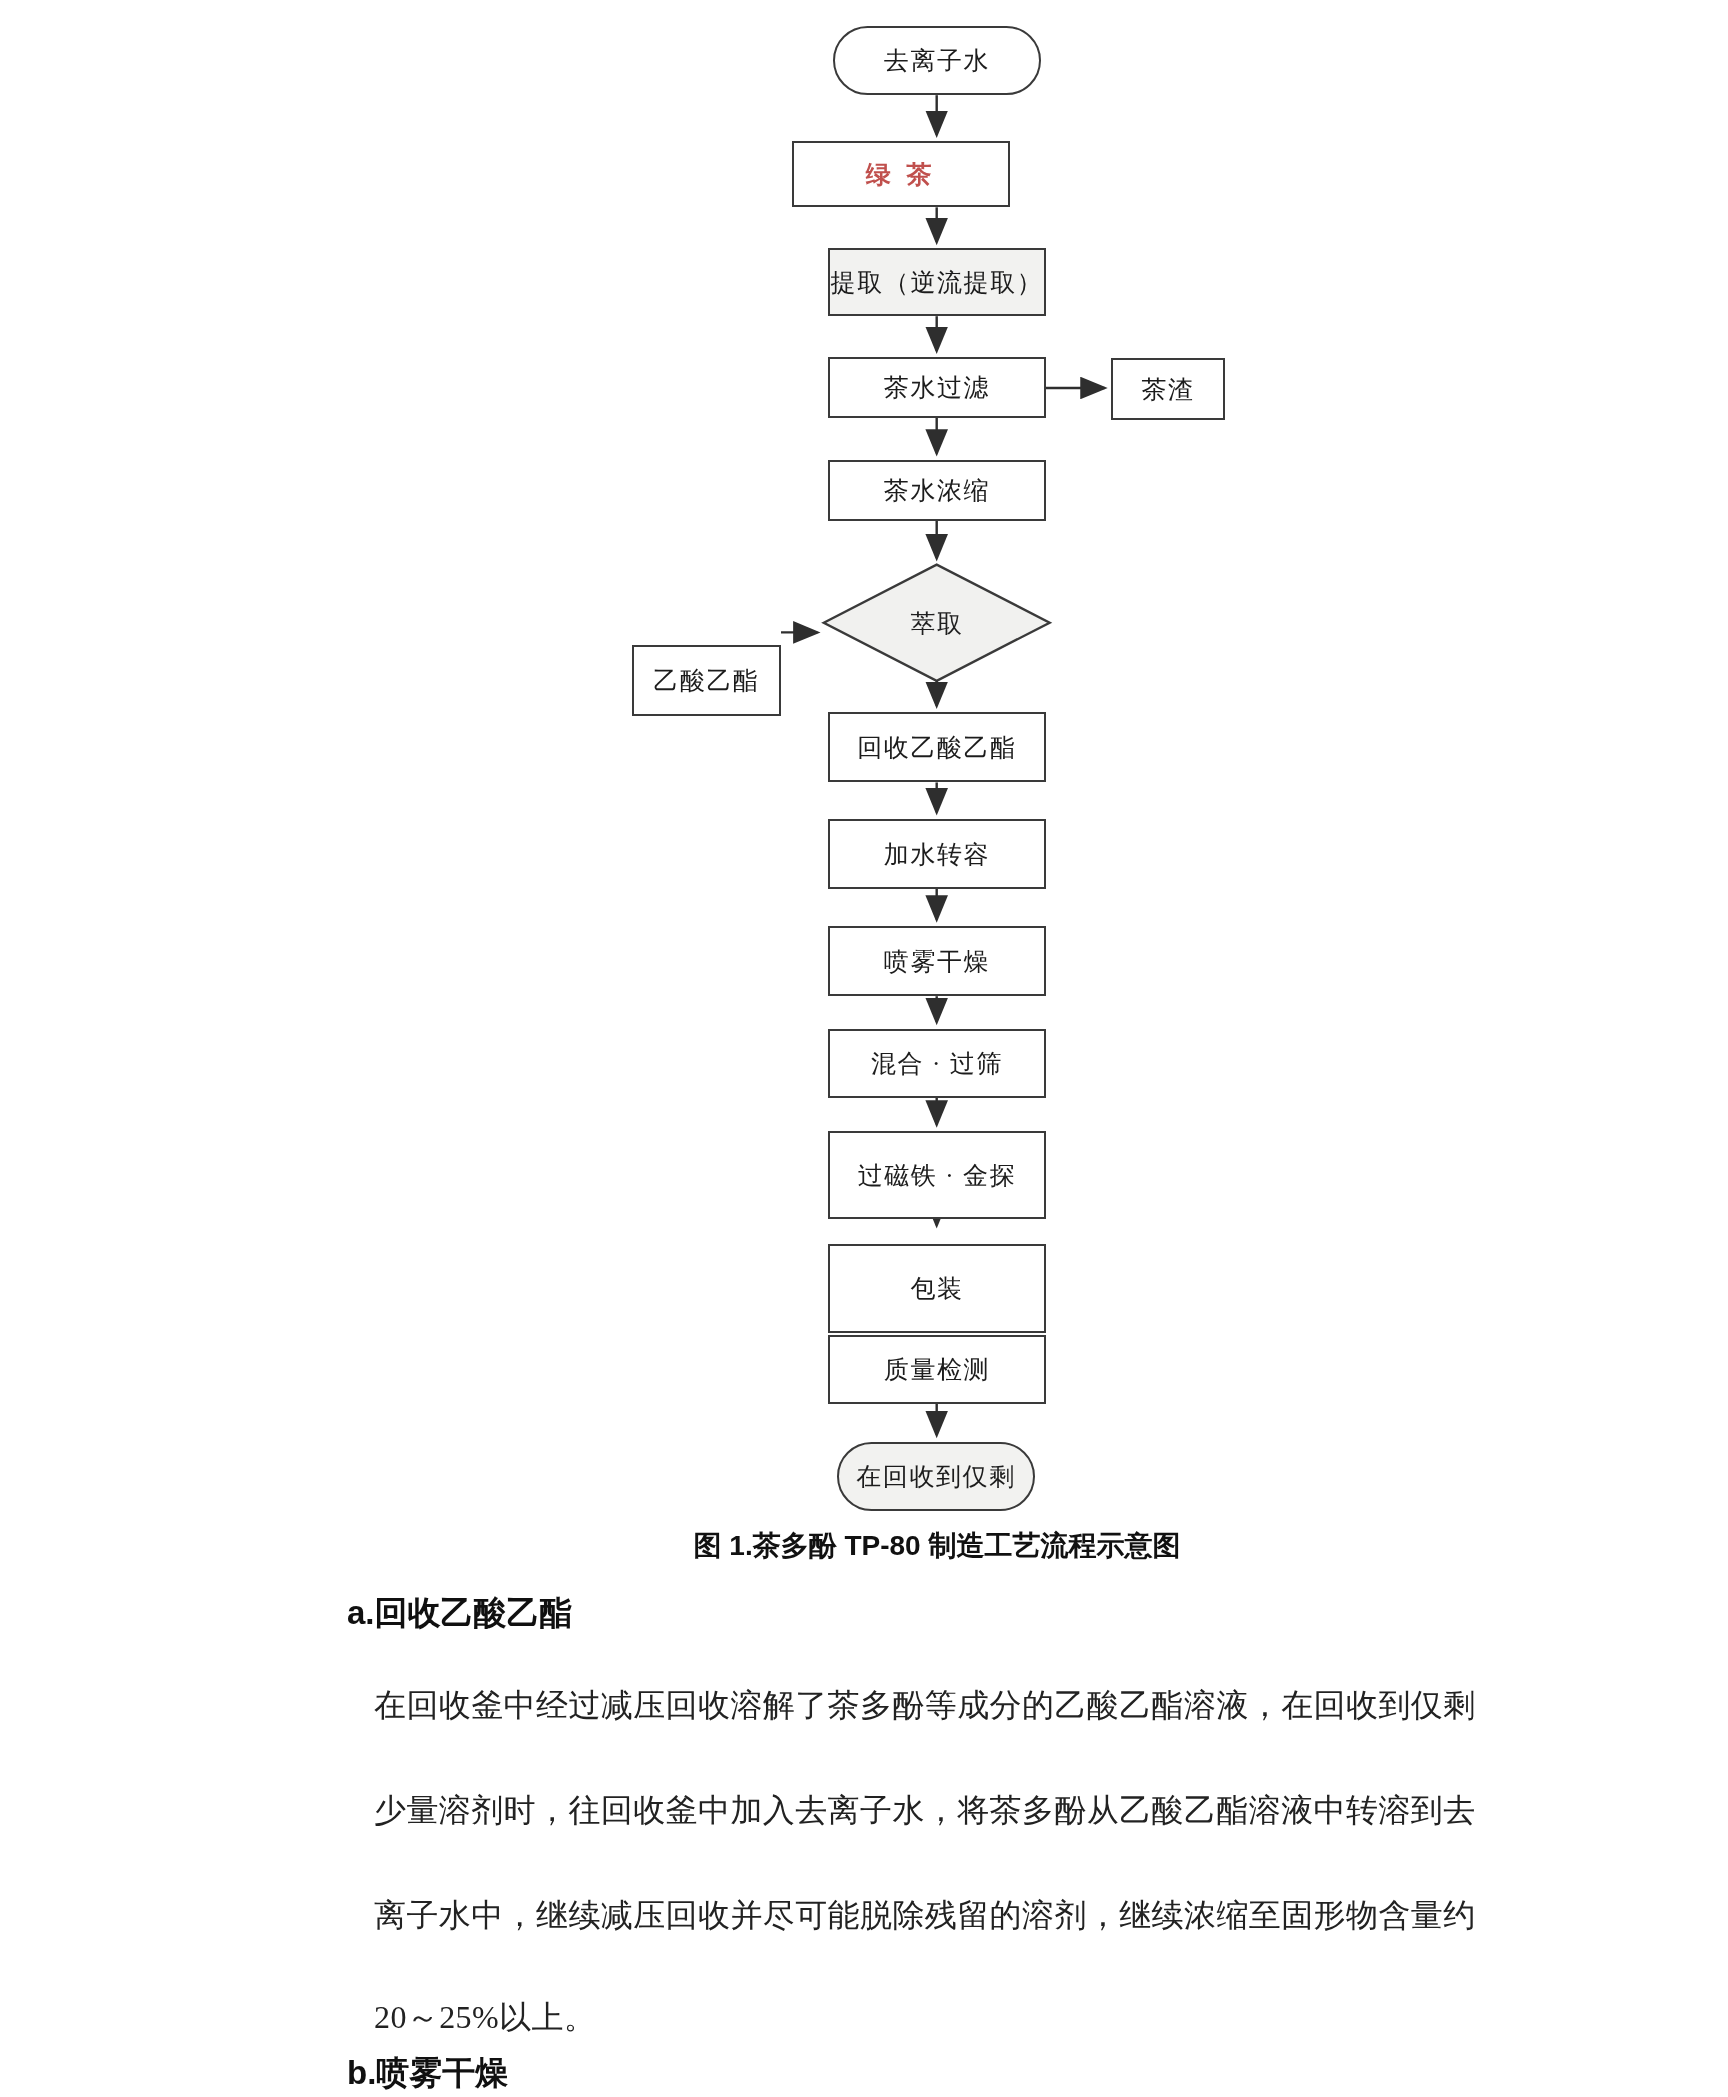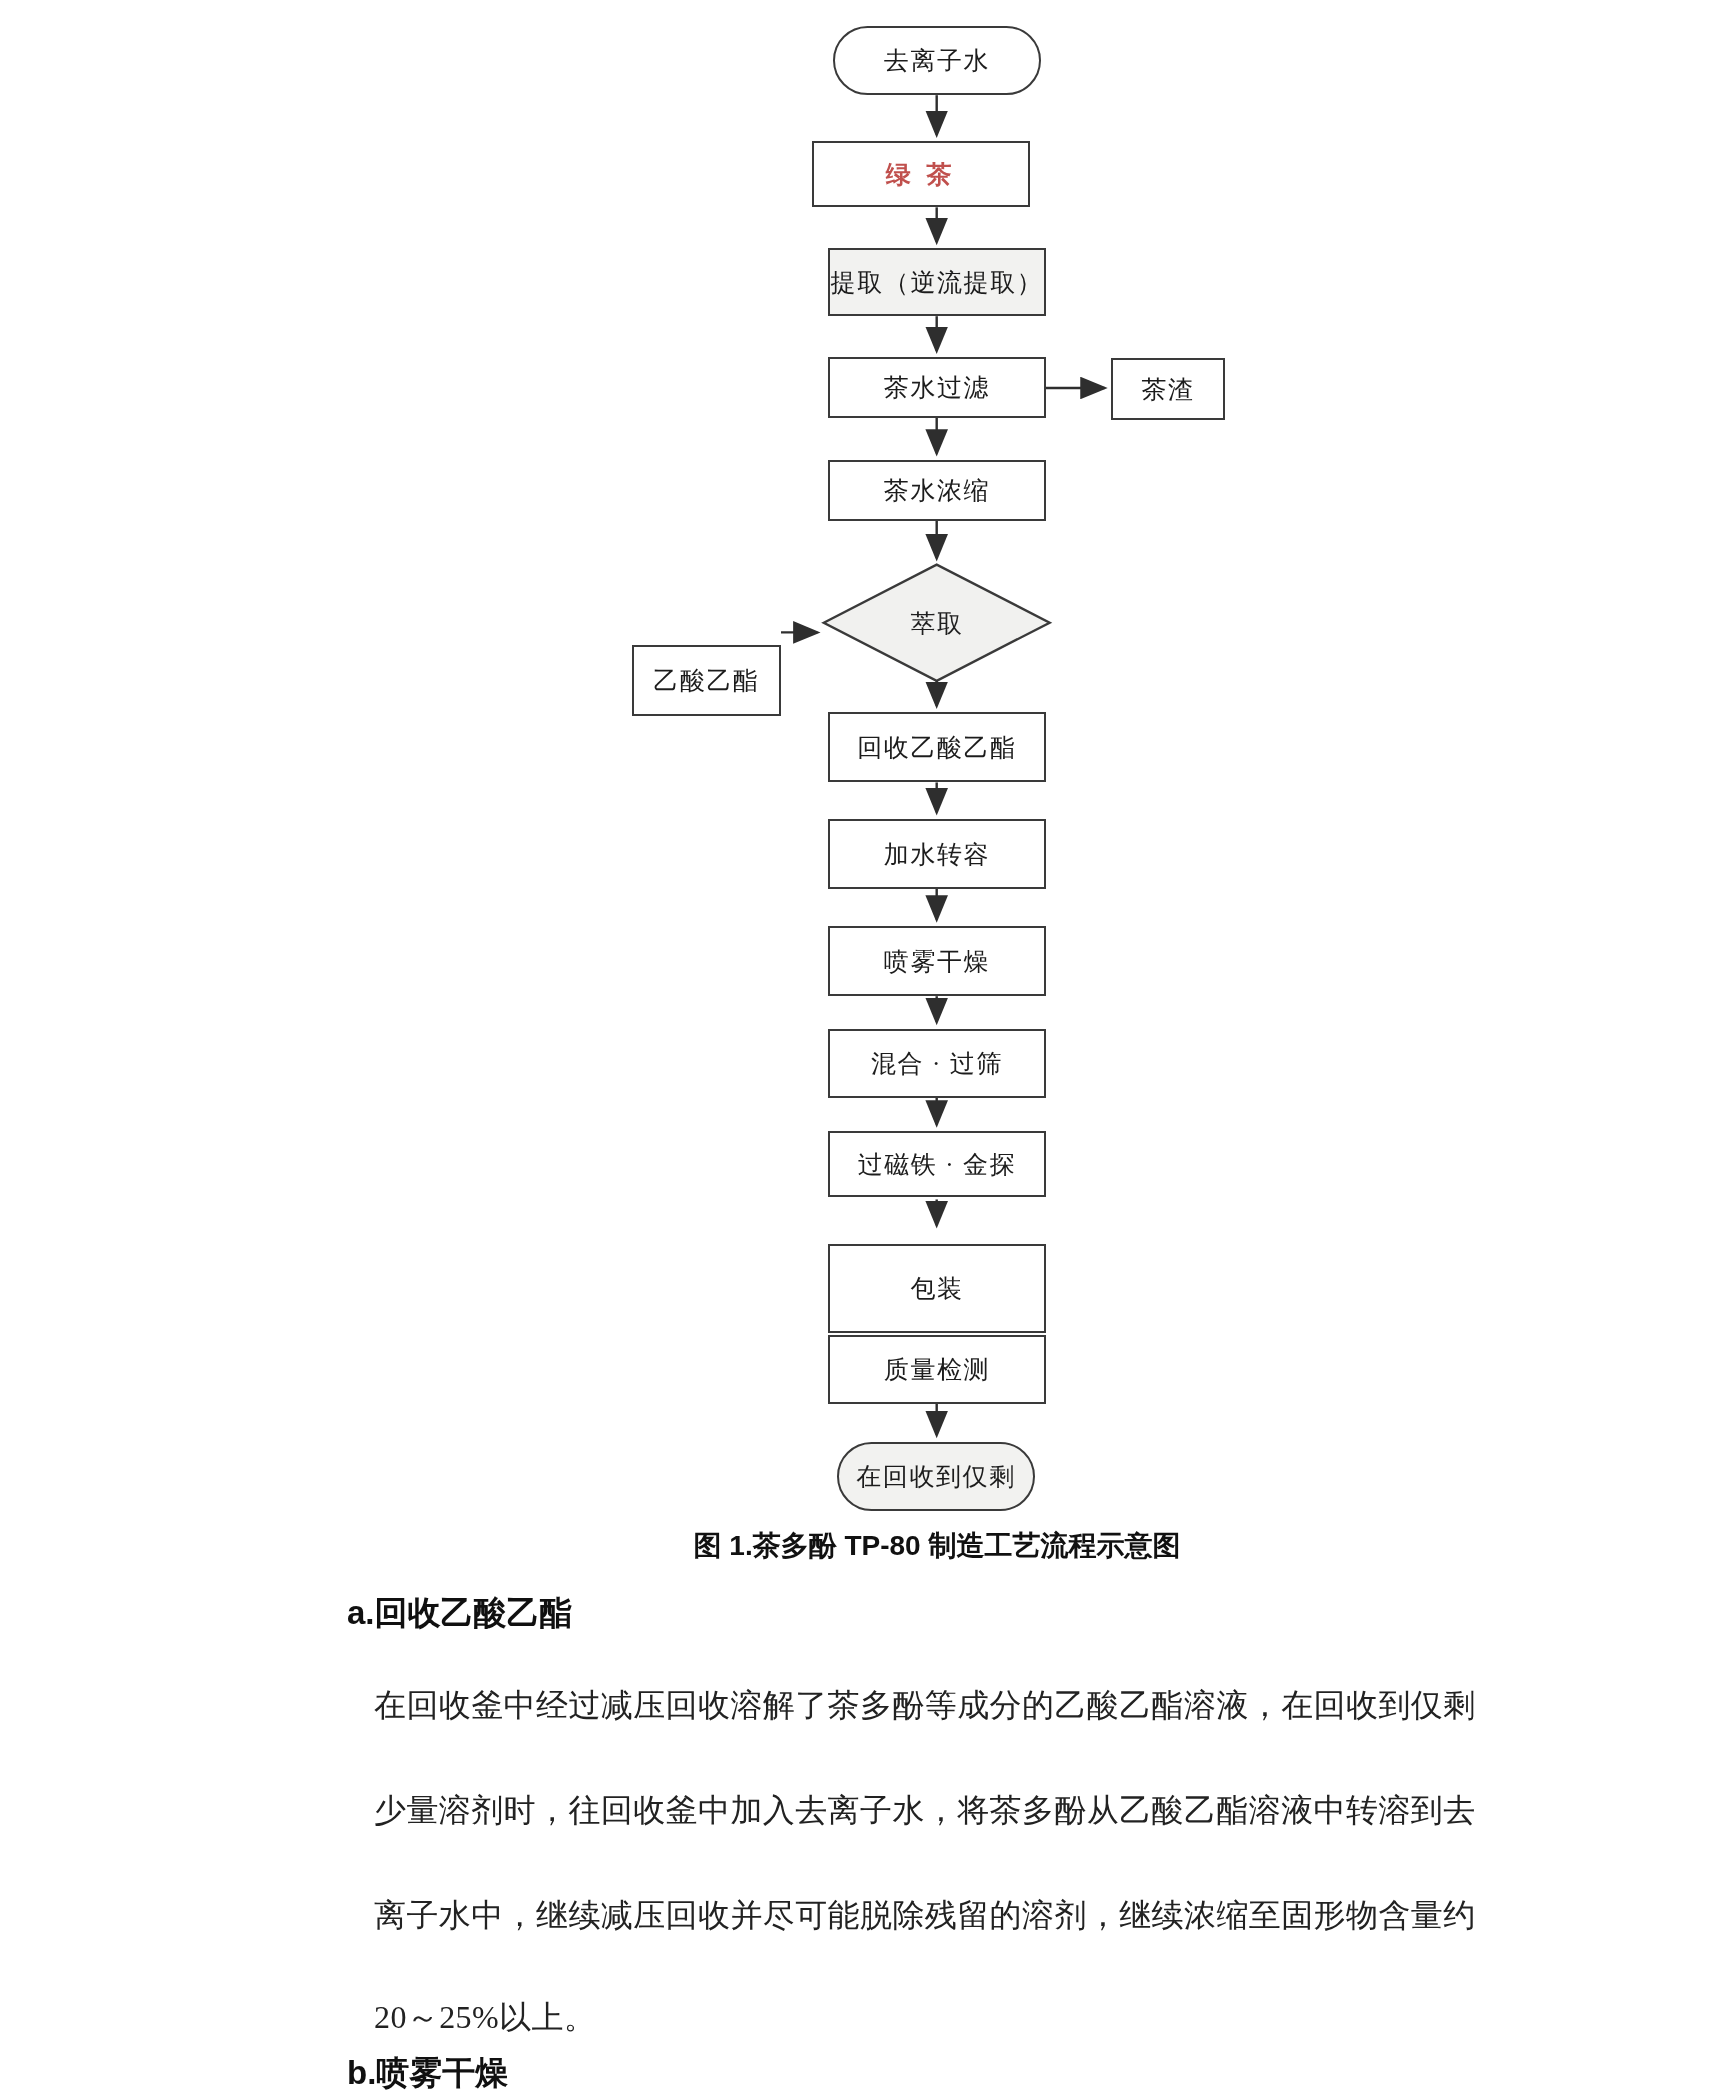--- a/index.html
+++ b/index.html
@@ -6,33 +6,33 @@
   .page{position:relative;width:1729px;height:2097px;background:#ffffff;overflow:hidden;
         font-family:"Liberation Serif","DejaVu Serif",serif;color:#1f1f1f;}
   .flow-layer{position:absolute;left:0;top:0;width:1729px;height:1581px;padding-left:36px;}
   .node{position:absolute;box-sizing:border-box;border:2.4px solid #3a3a3a;background:#ffffff;
         display:flex;align-items:center;justify-content:center;
         font-size:25px;letter-spacing:1.6px;color:#1c1c1c;text-align:center;}
   .node.shaded{background:#f2f2f0;}
   .stadium{border-radius:37px;}
   
   .n-deion{left:833px;top:26px;width:208px;height:69px;}
-  .n-green{left:812px;top:141px;width:218px;height:66px;font-weight:bold;letter-spacing:4.8px;}
+  .n-green{left:792px;top:141px;width:218px;height:66px;font-weight:bold;letter-spacing:4.8px;}
   .n-extract{left:828px;top:248px;width:218px;height:68px;}
   .n-filter{left:828px;top:357px;width:218px;height:61px;}
   .n-residue{left:1111px;top:358px;width:114px;height:62px;}
   .n-concentrate{left:828px;top:460px;width:218px;height:61px;}
   .n-ethyl{left:632px;top:597px;width:149px;height:71px;margin-top:48px;}
   .n-diamond-label{position:absolute;left:824px;top:565px;width:226px;height:116px;
         display:flex;align-items:center;justify-content:center;font-size:25px;letter-spacing:1.6px;}
   .n-recover{left:828px;top:712px;width:218px;height:70px;}
   .n-addwater{left:828px;top:819px;width:218px;height:70px;}
   .n-spray{left:828px;top:926px;width:218px;height:70px;}
   .n-mix{left:828px;top:1029px;width:218px;height:69px;}
-  .n-magnet{left:828px;top:1131px;width:218px;height:66px;}
+  .n-magnet{left:828px;top:1131px;width:218px;height:88px;}
   .n-pack{left:828px;top:1232px;width:218px;height:89px;margin-top:12px;}
   .n-quality{left:828px;top:1335px;width:218px;height:69px;}
   .n-final{left:837px;top:1442px;width:198px;height:69px;border-radius:35px;}
   .caption{position:absolute;left:565px;top:1527px;width:744px;text-align:center;
         font-family:"Liberation Sans","DejaVu Sans",sans-serif;font-weight:bold;
         font-size:28px;color:#111;}
   .sec-heading{position:absolute;left:347px;
         font-family:"Liberation Sans","DejaVu Sans",sans-serif;font-weight:bold;
         font-size:33px;color:#101010;}
   .sec-a{top:1591px;}

